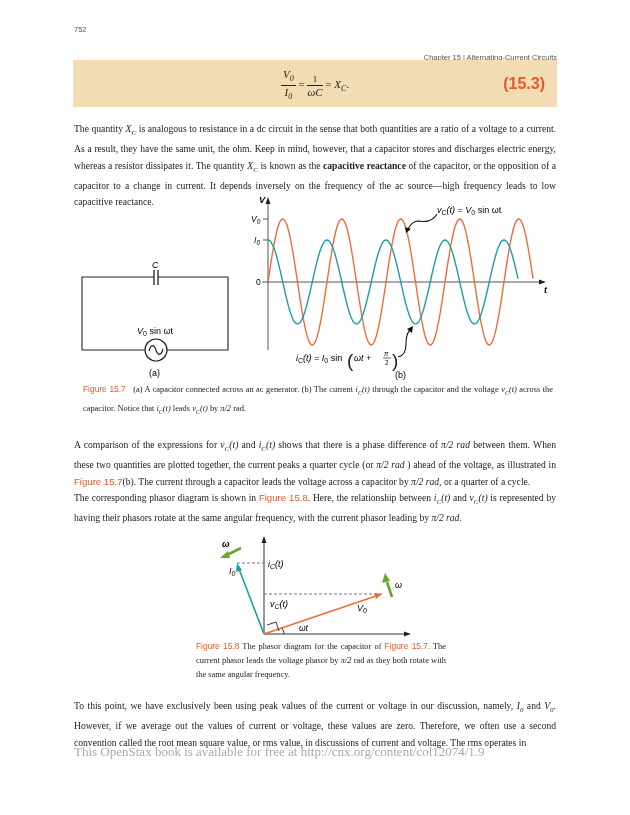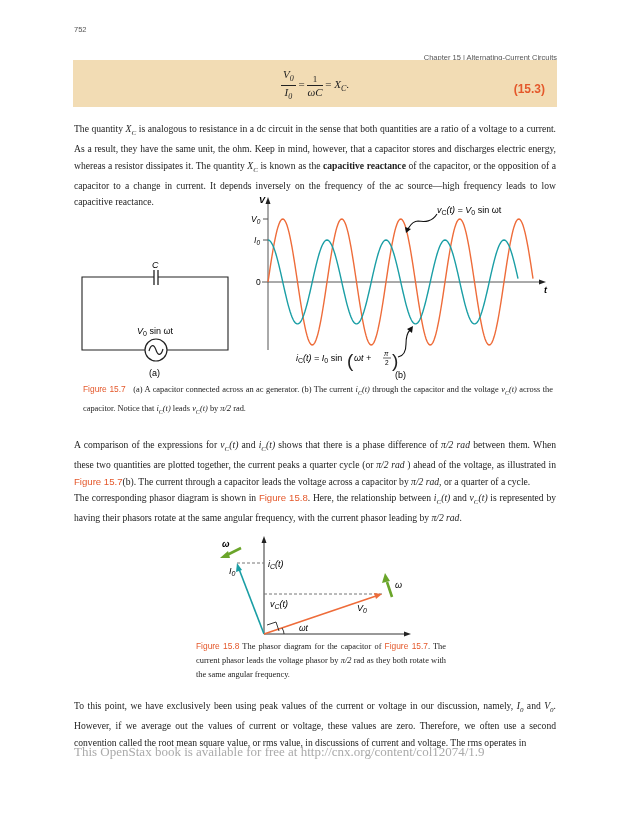--- a/index.html
+++ b/index.html
@@ -4,21 +4,21 @@
 <style>
   html, body { margin: 0; padding: 0; background: #ffffff; }
   body { width: 630px; height: 815px; position: relative; overflow: hidden; font-family: "Liberation Serif", serif; color: #222; }
   .abs { position: absolute; }
   .hdr { font-family: "Liberation Sans", sans-serif; font-size: 7.5px; color: #555; }
   .eqbox { left: 73px; top: 60px; width: 484px; height: 47px; background: #f2dcb4; }
   .eq { position: absolute; left: 0; right: 0; top: 8px; text-align: center; font-size: 11px; font-style: italic; }
   .frac { display: inline-block; vertical-align: middle; text-align: center; }
   .frac span { display: block; line-height: 12px; }
   .frac .num { border-bottom: 1px solid #222; padding: 0 2px; }
-  .eqnum { position: absolute; right: 12px; top: 22px; font-family: "Liberation Sans", sans-serif; font-weight: bold; font-size: 12px; color: #e4582b; text-align: right; }
+  .eqnum { position: absolute; right: 12px; top: 15px; font-family: "Liberation Sans", sans-serif; font-weight: bold; font-size: 16px; color: #e4582b; text-align: right; }
   .para { left: 74px; width: 482px; font-size: 9.6px; line-height: 16.3px; text-align: justify; }
   .para p { margin: 0; }
   .m { font-style: italic; font-family: "Liberation Serif", serif; }
   .fig { font-family: "Liberation Sans", sans-serif; font-weight: normal; color: #e4582b; }
   .cap { font-size: 8.4px; line-height: 16px; }
   .footer { left: 74px; top: 744px; font-family: Liberation Serif, serif; font-size: 13px; color: #aaa; }
   svg text { font-family: "Liberation Sans", sans-serif; }
 </style>
 </head>
 <body>

